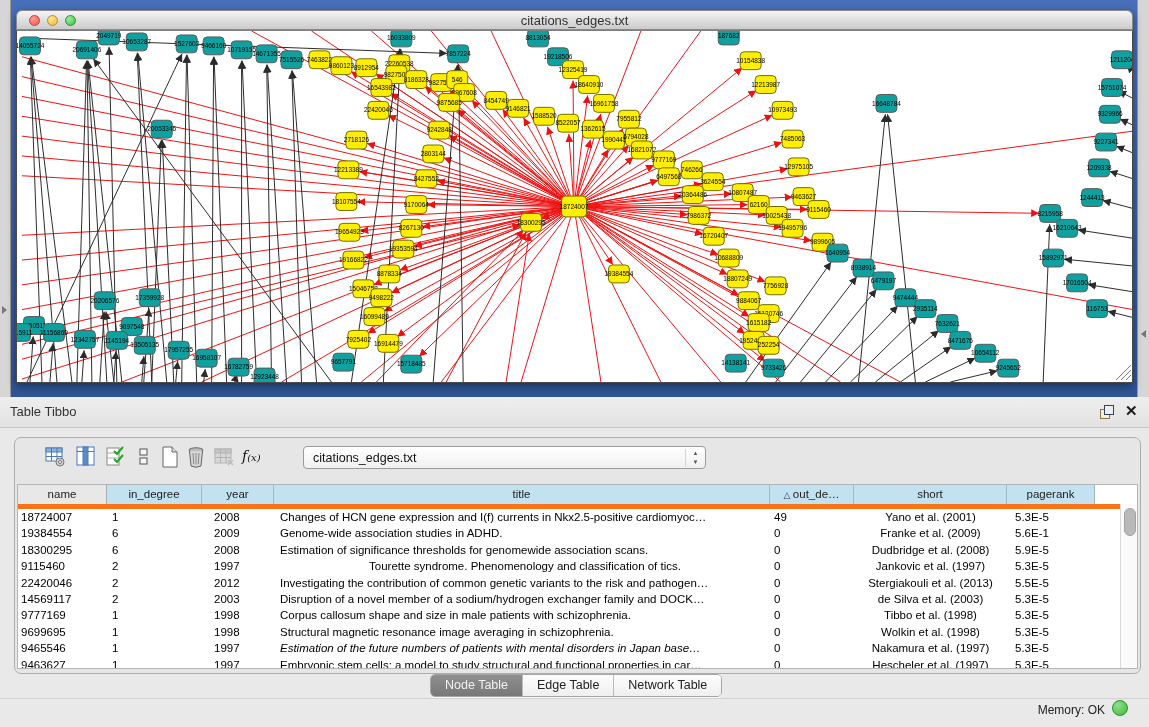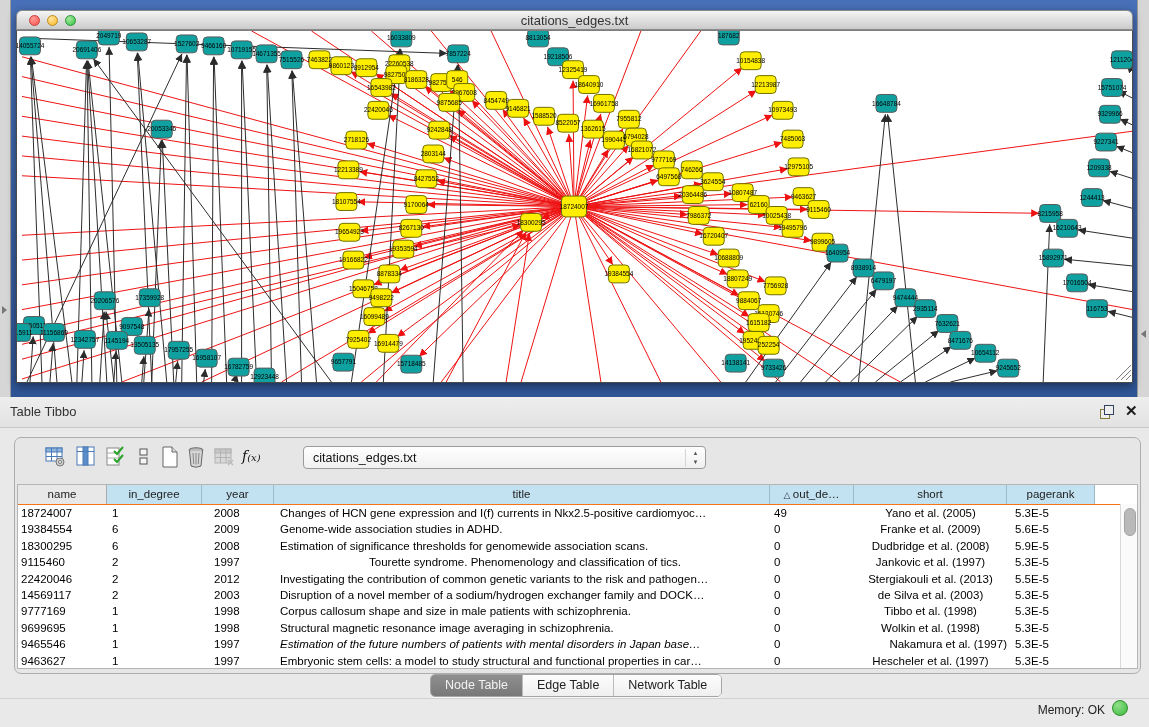--- a/index.html
+++ b/index.html
@@ -48,21 +48,21 @@
   .fx-btn .small{font-size:10px;}
   .dropdown{position:absolute;left:273px;top:4px;width:403px;height:23px;box-sizing:border-box;
             background:linear-gradient(#ffffff,#f0f0f0);border:1px solid #9b9b9b;border-radius:4px;
             font-size:12.5px;color:#111;}
   .dropdown .val{position:absolute;left:9px;top:4px;}
   .dropdown .arrows{position:absolute;right:4px;top:2px;width:11px;font-size:6px;line-height:9px;
                     color:#555;text-align:center;border-left:1px solid #d5d5d5;padding-left:4px;}
   
   .tbl{position:absolute;left:2px;top:46px;width:1121px;height:185px;background:#fff;
        border:1px solid #b5b5b5;box-sizing:border-box;overflow:hidden;font-size:11.5px;}
-  .tbl-head{display:flex;height:19px;background:#c2e2f2;border-bottom:1px solid #f97316;}
+  .tbl-head{display:flex;height:19px;background:#c2e2f2;border-bottom:5px solid #f97316;}
   .th{box-sizing:border-box;border-right:1px solid #9fb9c6;text-align:center;
       line-height:18px;color:#222;overflow:hidden;white-space:nowrap;}
   .th.gray{background:#e8e8e8;border-right:1px solid #aaa;}
   .th.filler{background:#fff;border-right:none;}
   .sort-tri{font-size:9px;color:#335;}
   .tbl-body{position:relative;}
   .tr{display:flex;height:16.4px;line-height:16.4px;background:#fff;}
   .td{box-sizing:border-box;overflow:hidden;white-space:nowrap;color:#000;}
   .scrollbar{position:absolute;right:0;top:19px;bottom:0;width:16px;background:#fafafa;
              border-left:1px solid #d9d9d9;}
@@ -627,31 +627,31 @@
           <div class="th" style="width: 88px;">pagerank</div>
           <div class="th filler" style="flex: 1 1 0%;"></div>
         </div>
       <div class="tbl-body" id="tblbody">
           <div class="tr">
             <div class="td" style="width: 89px; text-align: left; padding-left: 3px;">18724007</div>
             <div class="td" style="width: 95px; text-align: left; padding-left: 5px;">1</div>
             <div class="td" style="width: 72px; text-align: left; padding-left: 12px;">2008</div>
             <div class="td" style="width: 496px; text-align: left; padding-left: 6px;">Changes of HCN gene expression and I(f) currents in Nkx2.5-positive cardiomyoc…</div>
             <div class="td" style="width: 84px; text-align: left; padding-left: 4px;">49</div>
-            <div class="td" style="width: 153px; text-align: center;">Yano et al. (2005)</div>
+            <div class="td" style="width: 153px; text-align: center;">Yano et al. (2001)</div>
             <div class="td" style="width: 88px; text-align: left; padding-left: 8px;">5.3E-5</div>
           </div>
           <div class="tr">
             <div class="td" style="width: 89px; text-align: left; padding-left: 3px;">19384554</div>
             <div class="td" style="width: 95px; text-align: left; padding-left: 5px;">6</div>
             <div class="td" style="width: 72px; text-align: left; padding-left: 12px;">2009</div>
             <div class="td" style="width: 496px; text-align: left; padding-left: 6px;">Genome-wide association studies in ADHD.</div>
             <div class="td" style="width: 84px; text-align: left; padding-left: 4px;">0</div>
             <div class="td" style="width: 153px; text-align: center;">Franke et al. (2009)</div>
-            <div class="td" style="width: 88px; text-align: left; padding-left: 8px;">5.6E-5</div>
+            <div class="td" style="width: 88px; text-align: left; padding-left: 8px;">5.6E-1</div>
           </div>
           <div class="tr">
             <div class="td" style="width: 89px; text-align: left; padding-left: 3px;">18300295</div>
             <div class="td" style="width: 95px; text-align: left; padding-left: 5px;">6</div>
             <div class="td" style="width: 72px; text-align: left; padding-left: 12px;">2008</div>
             <div class="td" style="width: 496px; text-align: left; padding-left: 6px;">Estimation of significance thresholds for genomewide association scans.</div>
             <div class="td" style="width: 84px; text-align: left; padding-left: 4px;">0</div>
             <div class="td" style="width: 153px; text-align: center;">Dudbridge et al. (2008)</div>
             <div class="td" style="width: 88px; text-align: left; padding-left: 8px;">5.9E-5</div>
           </div>
@@ -699,21 +699,21 @@
             <div class="td" style="width: 84px; text-align: left; padding-left: 4px;">0</div>
             <div class="td" style="width: 153px; text-align: center;">Wolkin et al. (1998)</div>
             <div class="td" style="width: 88px; text-align: left; padding-left: 8px;">5.3E-5</div>
           </div>
           <div class="tr">
             <div class="td" style="width: 89px; text-align: left; padding-left: 3px;">9465546</div>
             <div class="td" style="width: 95px; text-align: left; padding-left: 5px;">1</div>
             <div class="td" style="width: 72px; text-align: left; padding-left: 12px;">1997</div>
             <div class="td" style="width: 496px; text-align: left; padding-left: 6px; font-style: italic;">Estimation of the future numbers of patients with mental disorders in Japan base…</div>
             <div class="td" style="width: 84px; text-align: left; padding-left: 4px;">0</div>
-            <div class="td" style="width: 153px; text-align: right;">Nakamura et al. (1997)</div>
+            <div class="td" style="width: 153px; text-align: center;">Nakamura et al. (1997)</div>
             <div class="td" style="width: 88px; text-align: left; padding-left: 8px;">5.3E-5</div>
           </div>
           <div class="tr">
             <div class="td" style="width: 89px; text-align: left; padding-left: 3px;">9463627</div>
             <div class="td" style="width: 95px; text-align: left; padding-left: 5px;">1</div>
             <div class="td" style="width: 72px; text-align: left; padding-left: 12px;">1997</div>
             <div class="td" style="width: 496px; text-align: left; padding-left: 6px;">Embryonic stem cells: a model to study structural and functional properties in car…</div>
             <div class="td" style="width: 84px; text-align: left; padding-left: 4px;">0</div>
             <div class="td" style="width: 153px; text-align: center;">Hescheler et al. (1997)</div>
             <div class="td" style="width: 88px; text-align: left; padding-left: 8px;">5.3E-5</div>

